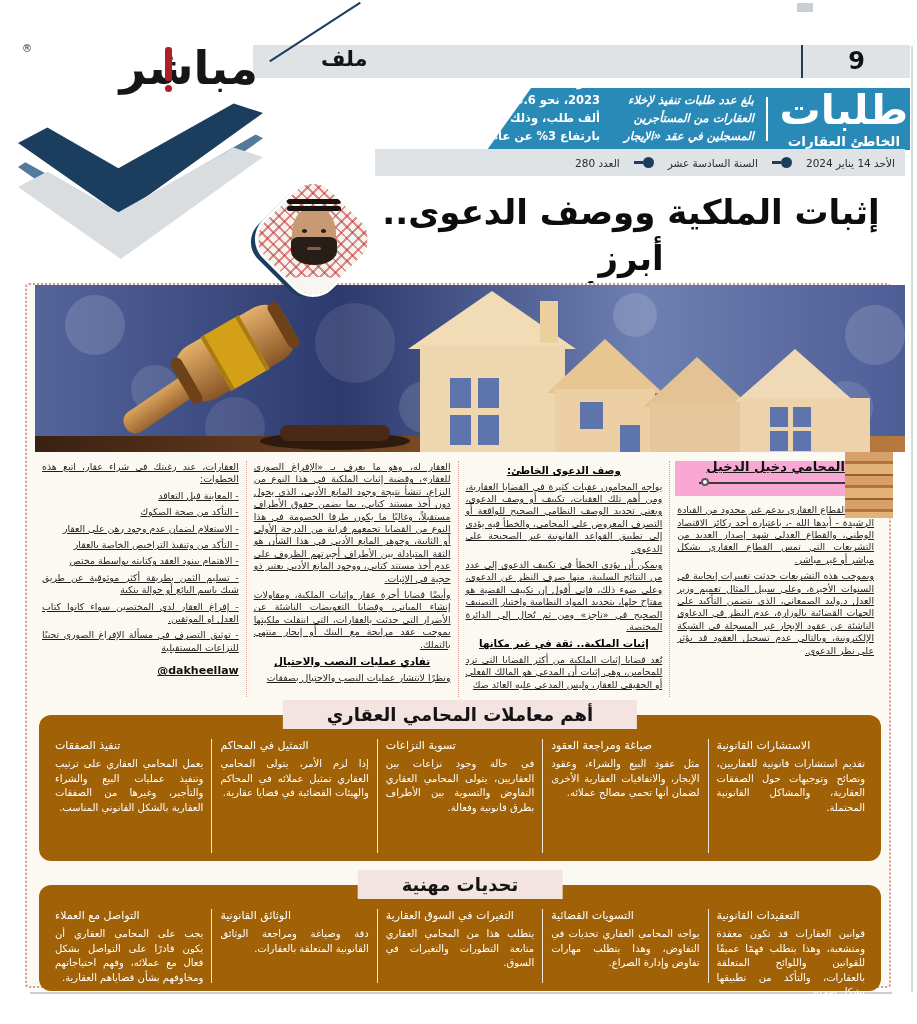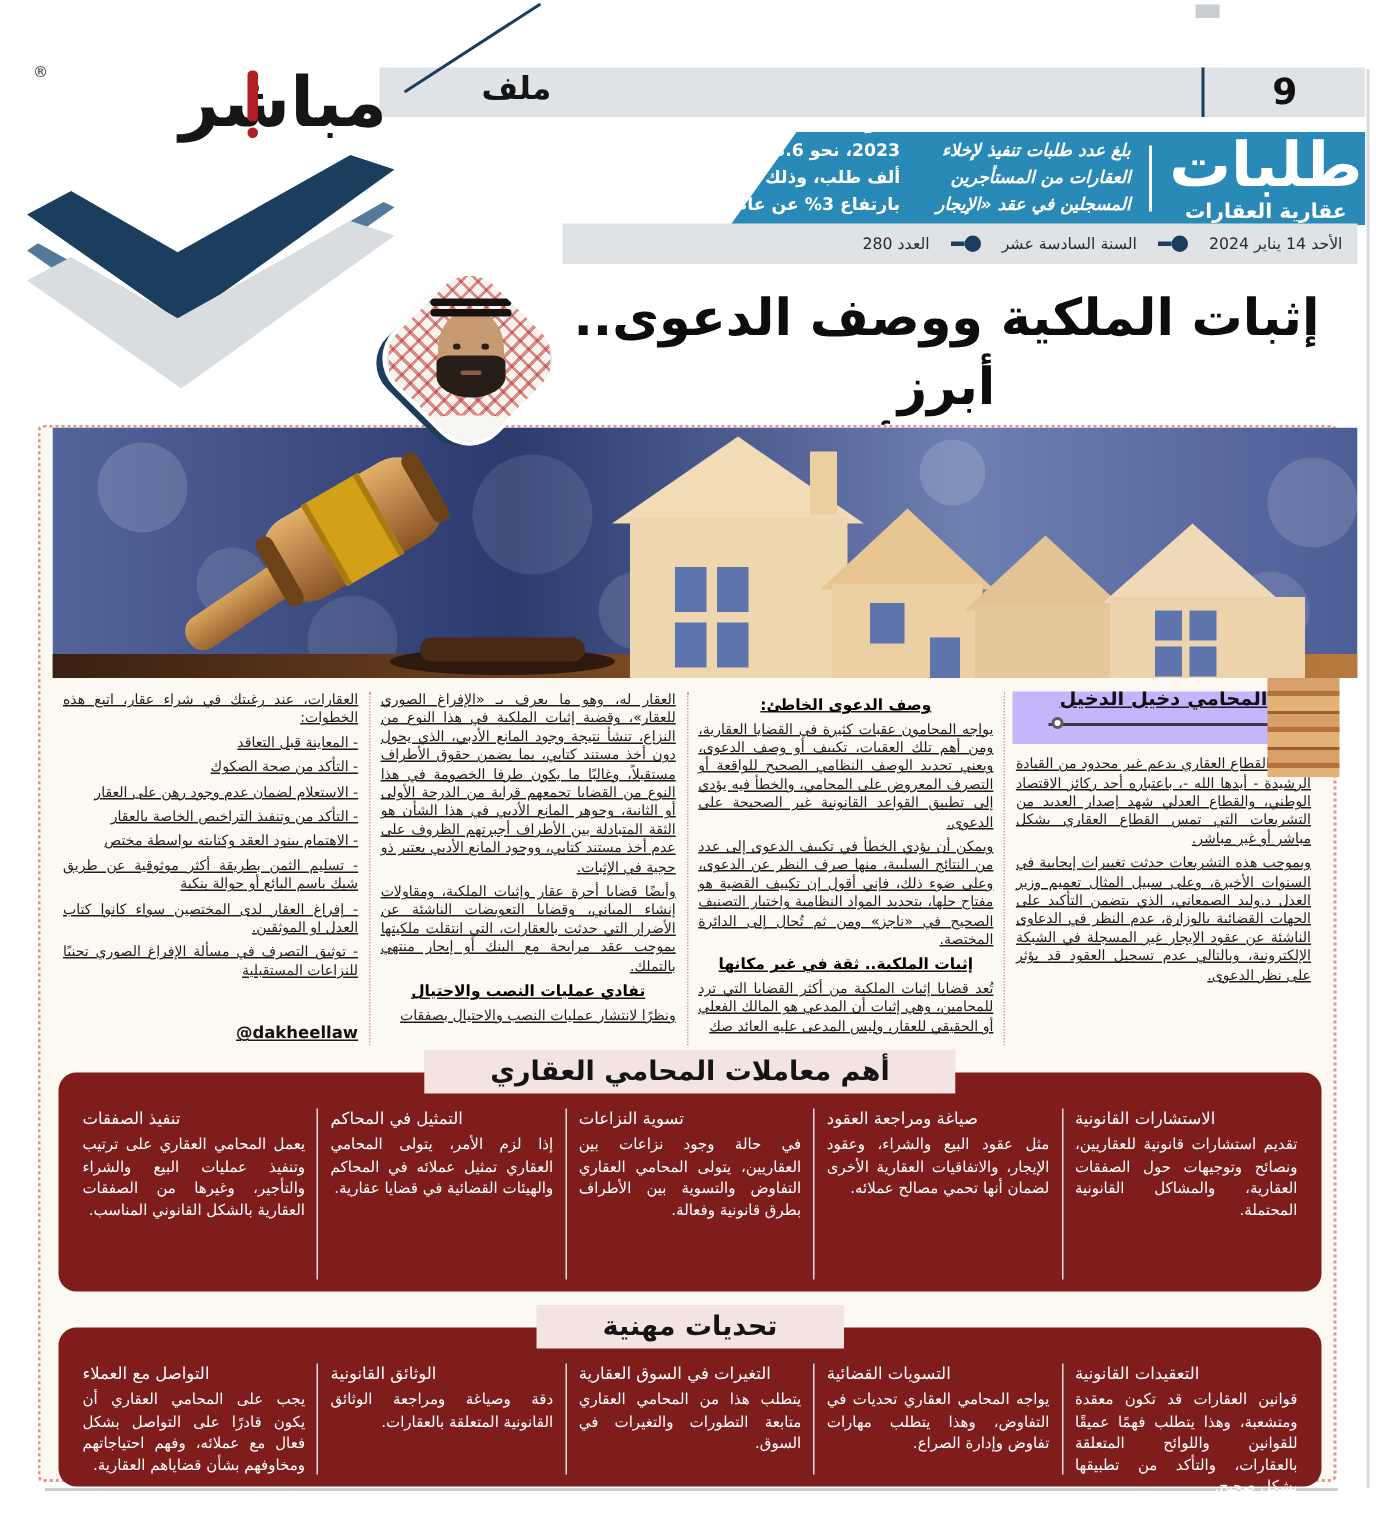--- a/index.html
+++ b/index.html
@@ -99,32 +99,32 @@
                background:repeating-linear-gradient(180deg,#d8a069 0 9px,#b4713d 9px 12px,#e3b277 12px 22px,#9c5d31 22px 24px); }
 
   
   #cols { position:absolute; left:0; top:170px; width:100%; height:242px; padding:6px 8px 0;
           display:flex; direction:rtl; overflow:hidden; }
   .col { flex:1 1 0; padding:0 7px; font-size:9.4px; line-height:1.32; color:#1d1d1d;
          text-align:justify; overflow:hidden;text-decoration:underline; }
   .col:not(:last-child) { border-left:1.5px dotted #d7a099; }
   .col p { margin-bottom:4px; }
   .col .bh { font-weight:bold; text-align:center; font-size:10.3px; margin:3px 0; color:#000; }
-  #authorbox { background:#c4b5fd; margin:-10px -2px 8px; padding:7px 8px 12px; position:relative; }
+  #authorbox { background:#f9a8d4; margin:-10px -2px 8px; padding:7px 8px 12px; position:relative; }
   #authorbox .an { font-weight:bold; font-size:13px; text-align:center; color:#101010; }
   #authorbox .rule { position:relative; margin:7px 6px 0; height:2px; background:#3a3a3a; width:88%; }
   #authorbox .ring { position:absolute; left:2px; top:-4px; width:8px; height:8px; background:#fff;
                      border:2px solid #5a5a5a; border-radius:50%; }
-  .handle { font-weight:bold; font-size:11px; color:#111; direction:ltr; text-align:right; margin-top:28px; }
+  .handle { font-weight:bold; font-size:11px; color:#111; direction:ltr; text-align:right; margin-top:10px; }
 
   
   .tblock { position:absolute; left:12px; width:842px; }
   #tblock1 { top:430px; }
   #tblock2 { top:600px; }
-  .tred { background:#7f1d1d; border-radius:12px; padding:24px 8px 8px; position:relative; }
+  .tred { background:#a16207; border-radius:12px; padding:24px 8px 8px; position:relative; }
   #tblock1 .tred { height:146px; }
   #tblock2 .tred { height:106px; }
   .badge { position:absolute; top:-15px; left:50%; transform:translateX(-50%);
            background:#f3e3e1; padding:4px 44px; font-size:18px; font-weight:bold;
            color:#141414; white-space:nowrap; }
   .tcols { display:flex; direction:rtl; height:100%; }
   .tcol { flex:1 1 0; padding:0 8px; }
   .tcol:not(:last-child) { border-left:1.5px solid rgba(255,255,255,.85); }
   .thead { color:#fff; font-weight:normal; font-size:11px; text-align:left; margin-bottom:5px; }
   .tbody { color:#fff; font-size:10px; line-height:1.45; text-align:justify; }
@@ -151,21 +151,21 @@
     <div class="redstroke"></div>
     <div class="reddot"></div>
     <div class="chk" id="chk-navy"></div>
     <div class="chk" id="chk-line"></div>
     <div class="chk" id="chk-gray"></div>
   </div>
 
   <div class="abs" id="banner">
     <div class="ttl">
       <div class="big">طلبات</div>
-      <div class="sub">عقارية العقارات</div>
+      <div class="sub">الخاطئ العقارات</div>
     </div>
     <div class="div"></div>
     <div class="stat s1">بلغ عدد طلبات تنفيذ لإخلاء العقارات من المستأجرين المسجلين في عقد «الإيجار</div>
     <div class="stat s2">الموحد»، خلال عام 2023، نحو 33.6 ألف طلب، وذلك بارتفاع 3% عن عام 2022.</div>
   </div>
 
   <div class="abs" id="datestrip">
     <span>الأحد 14 يناير 2024</span>
     <span class="dsep">
         <span class="c"></span>

